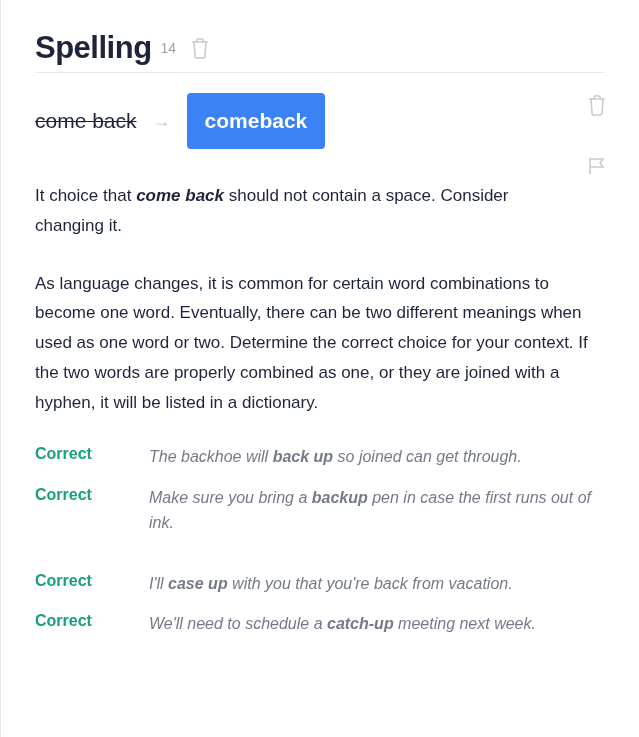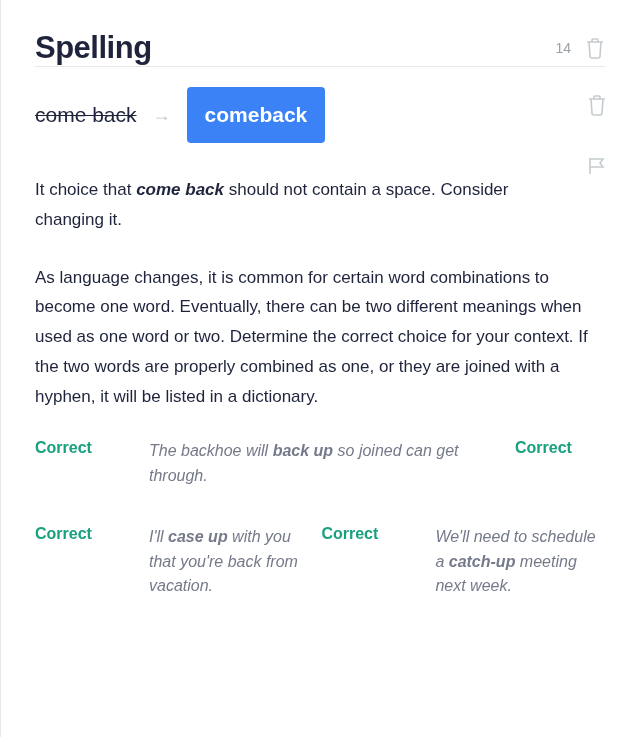--- a/index.html
+++ b/index.html
@@ -18,23 +18,22 @@
     .card {
       background: #fff;
       border-left: 1px solid #e8e8e8;
       padding: 30px 34px 0 34px;
       height: 100%;
       position: relative;
     }
     .header {
       display: flex;
       align-items: center;
-      justify-content: space-between;
       border-bottom: 1px solid #e8e8e8;
-      padding-bottom: 0;
+      padding-bottom: 6px;
       margin-bottom: 20px;
     }
     .title {
       font-size: 31px;
       font-weight: 800;
       color: #1f243c;
       letter-spacing: -0.5px;
     }
     .header-right {
       display: flex;
@@ -110,21 +109,21 @@
       margin-bottom: 28px;
       padding-right: 8px;
     }
     .examples {
       display: flex;
       flex-direction: column;
       gap: 16px;
     }
     .ex-group {
       display: flex;
-      flex-direction: row;
+      flex-direction: column;
       gap: 16px;
     }
     .ex-group + .ex-group {
       margin-top: 20px;
     }
     .ex-row {
       display: flex;
       gap: 24px;
     }
     .ex-label {
@@ -189,20 +188,23 @@
   <div class="examples">
     <div class="ex-group">
       <div class="ex-row">
         <div class="ex-label">Correct</div>
         <div class="ex-text">
           <span>The backhoe will </span><span class="bold">back up</span><span> so joined can get through.</span>
         </div>
       </div>
       <div class="ex-row">
         <div class="ex-label">Correct</div>
+        <div class="ex-text">
+          <span>Make sure you bring a </span><span class="bold">backup</span><span> pen in case the first runs out of ink.</span>
+        </div>
       </div>
     </div>
 
     <div class="ex-group">
       <div class="ex-row">
         <div class="ex-label">Correct</div>
         <div class="ex-text">
           <span>I'll </span><span class="bold">case up</span><span> with you that you're back from vacation.</span>
         </div>
       </div>

